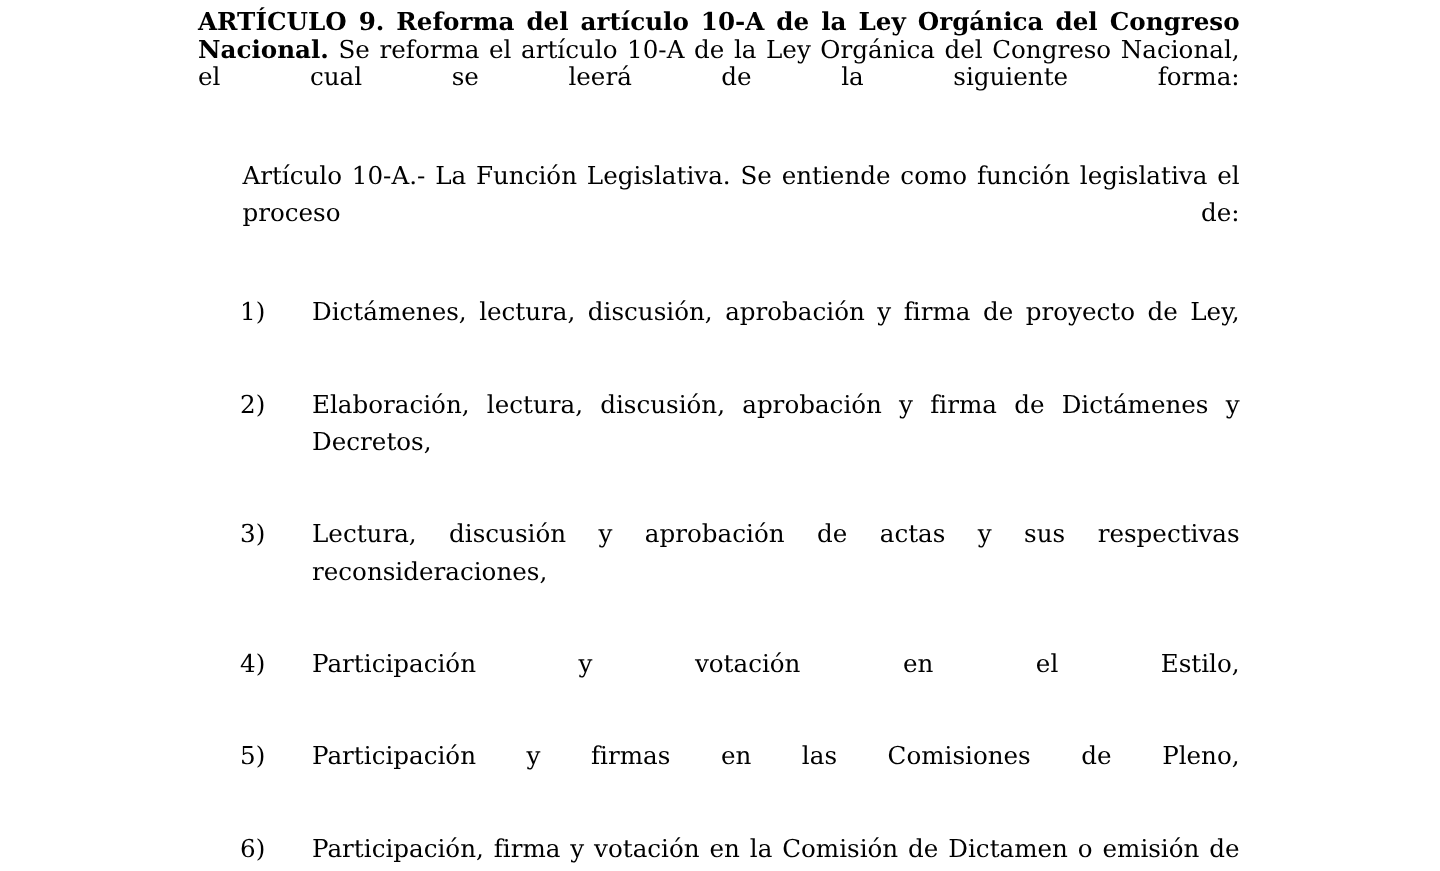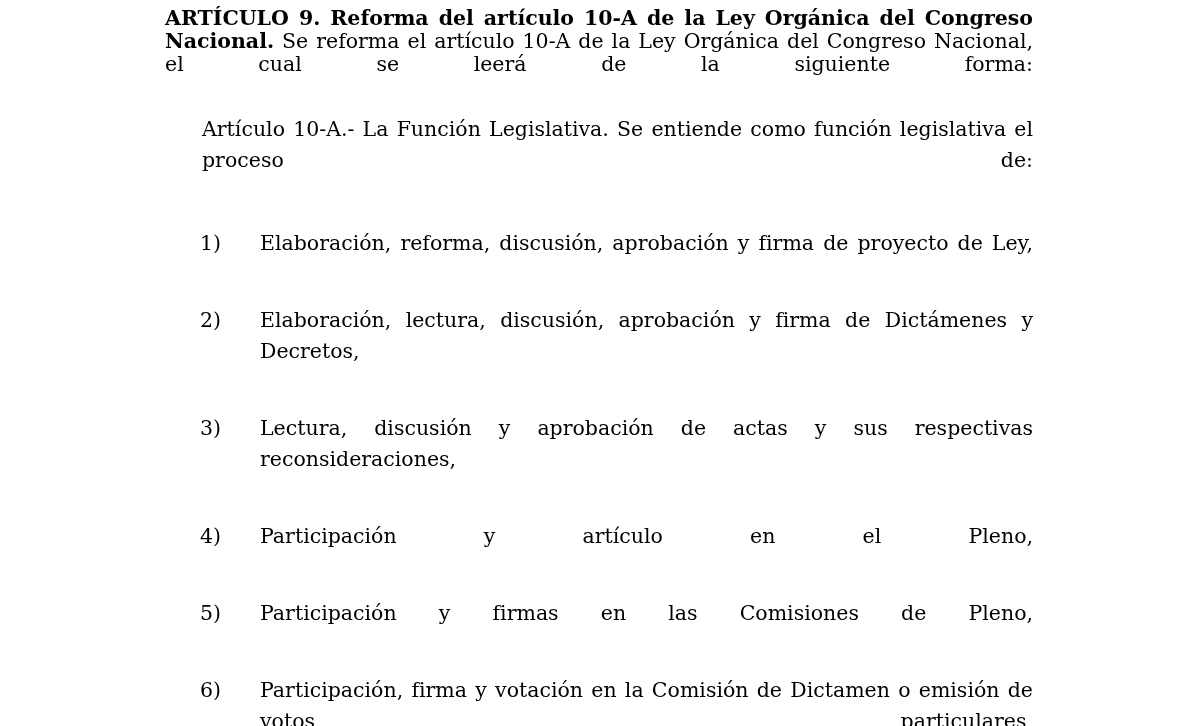--- a/index.html
+++ b/index.html
@@ -44,21 +44,21 @@
 
   .para b,
   .para .bold {
     font-weight: bold;
   }
 
   
   .para-indented {
     margin-left: 37px;
     width: 831px;
-    margin-top: 15px;
+    margin-top: 32px;
     font-size: 20.5px;
     line-height: 31px;
     text-align: justify;
     text-justify: inter-word;
   }
 
   
   .list {
     margin: 0;
     padding: 0;
@@ -111,36 +111,36 @@
   <div class="content">
 
     <p class="para"><span class="bold">ARTÍCULO 9. Reforma del artículo 10-A de la Ley Orgánica del Congreso Nacional.</span><span> Se reforma el artículo 10-A de la Ley Orgánica del Congreso Nacional, el cual se leerá de la siguiente forma:</span></p>
 
     <p class="para-indented"><span class="bold">Artículo 10-A.- La Función Legislativa.</span><span> Se entiende como función legislativa el proceso de:</span></p>
 
     <ol class="list">
 
       <li class="list-item">
         <span class="list-marker">1)</span>
-        <span class="list-text">Elaboración, reforma, discusión, aprobación y firma de proyecto de Ley,</span>
+        <span class="list-text">Dictámenes, lectura, discusión, aprobación y firma de proyecto de Ley,</span>
       </li>
 
       <li class="list-item">
         <span class="list-marker">2)</span>
         <span class="list-text">Elaboración, lectura, discusión, aprobación y firma de Dictámenes y Decretos,</span>
       </li>
 
       <li class="list-item">
         <span class="list-marker">3)</span>
         <span class="list-text">Lectura, discusión y aprobación de actas y sus respectivas reconsideraciones,</span>
       </li>
 
       <li class="list-item">
         <span class="list-marker">4)</span>
-        <span class="list-text">Participación y artículo en el Pleno,</span>
+        <span class="list-text">Participación y votación en el Estilo,</span>
       </li>
 
       <li class="list-item">
         <span class="list-marker">5)</span>
         <span class="list-text">Participación y firmas en las Comisiones de Pleno,</span>
       </li>
 
       <li class="list-item">
         <span class="list-marker">6)</span>
         <span class="list-text">Participación, firma y votación en la Comisión de Dictamen o emisión de votos particulares,</span>

